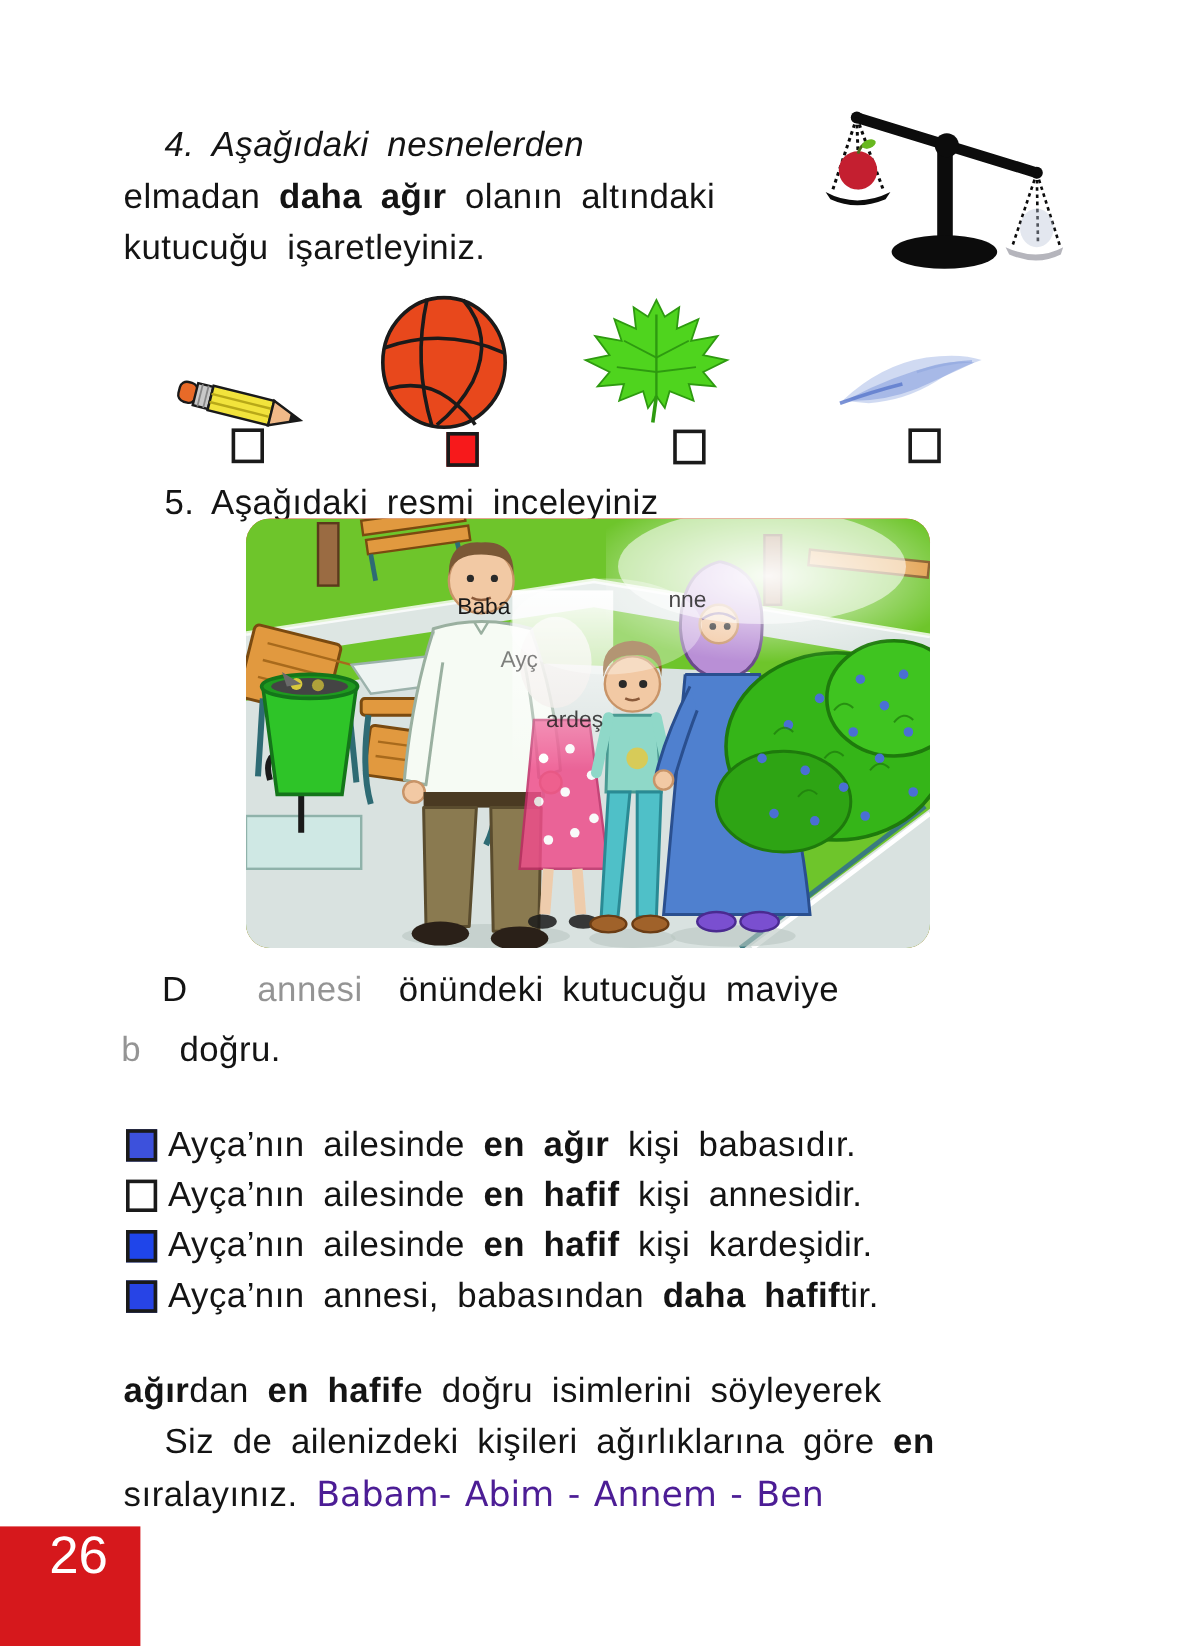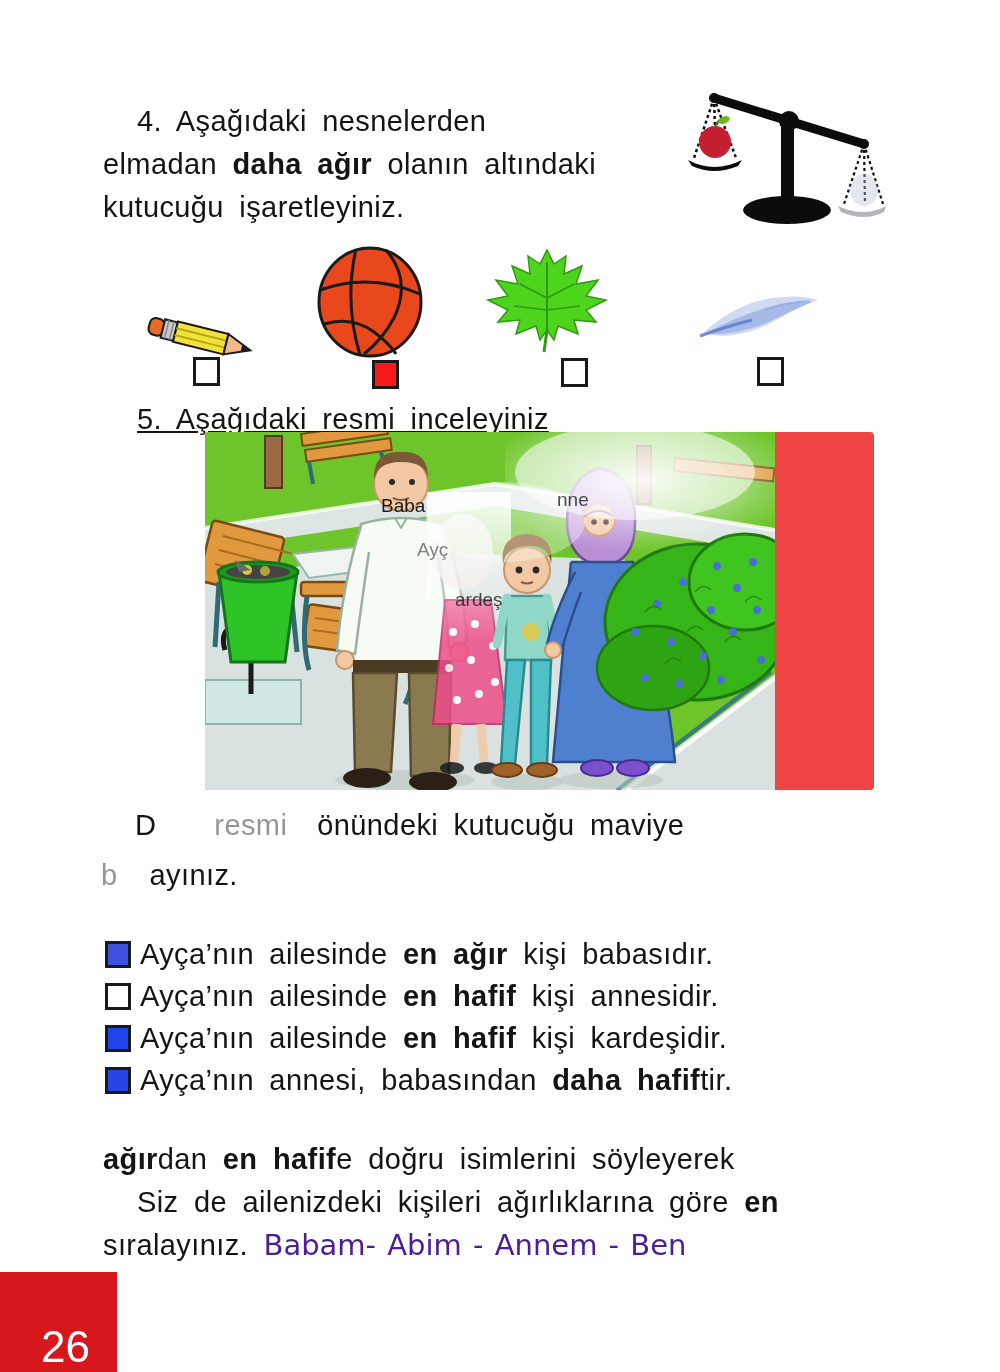--- a/index.html
+++ b/index.html
@@ -8,31 +8,31 @@
   .txt{font-size:29px;line-height:43px;letter-spacing:.4px;word-spacing:7px;color:#141414;}
   .b{font-weight:700;}
   .faded{opacity:.45;}
   .answer-font{font-family:"DejaVu Sans",sans-serif;letter-spacing:0;word-spacing:2px;}
   .abs{position:absolute;}
   .checkbox{position:absolute;width:27px;height:29px;border:3px solid #1a1a1a;background:#ffffff;box-sizing:border-box;}
   .stmt-row{position:absolute;left:84px;height:42px;display:flex;align-items:center;padding-left:21px;}
   .stmt-box{width:26px;height:27px;border:3px solid #1a1a1a;box-sizing:border-box;margin-right:9px;flex:0 0 auto;background:#fff;}
   .stmt-text{white-space:nowrap;}
   #page-number-box{position:absolute;left:0;top:1272px;width:117px;height:100px;background:#d6181c;
-       display:flex;align-items:flex-end;justify-content:center;}
+       display:flex;align-items:flex-start;justify-content:center;}
   #page-number-box span{color:#ffffff;font-size:44px;padding-left:14px;}
   .park-label{font-family:"Liberation Sans",sans-serif;font-size:19px;fill:#1a1a1a;}
 </style>
 </head>
 <body>
 
 <div id="page">
 
   <div class="abs txt" style="left:103px;top:100px;width:590px;">
-    <div style="text-indent:34px;"><span>4. Aşağıdaki nesnelerden</span></div>
+    <div style="text-indent:34px;font-style:italic;"><span>4. Aşağıdaki nesnelerden</span></div>
     <div><span>elmadan </span><span class="b">daha ağır</span><span> olanın altındaki</span></div>
     <div><span>kutucuğu işaretleyiniz.</span></div>
   </div>
 
   <div class="abs" style="left:686px;top:76px;width:200px;height:160px;">
     <svg width="200" height="160" viewBox="0 0 200 160">
 
       <rect x="95" y="40" width="13" height="90" rx="5" fill="#0c0c0c"></rect>
       <ellipse cx="101" cy="134" rx="44" ry="14" fill="#0c0c0c"></ellipse>
 
@@ -109,23 +109,23 @@
       <path d="M6 50 Q34 40 58 34" stroke="#5a78cc" stroke-width="3" fill="none" opacity=".8"></path>
       <path d="M70 24 Q94 16 116 15" stroke="#8fa6e0" stroke-width="2" fill="none" opacity=".6"></path>
     </svg>
   </div>
 
   <div class="checkbox" style="left:193px;top:357px;"></div>
   <div class="checkbox" style="left: 372px; top: 360px; background: rgb(247, 25, 27);"></div>
   <div class="checkbox" style="left:561px;top:358px;"></div>
   <div class="checkbox" style="left:757px;top:357px;"></div>
 
-  <div class="abs txt" style="left:137px;top:398px;text-decoration:underline;">5. Aşağıdaki resmi inceleyiniz</div>
-
-  <div class="abs" style="left:205px;top:432px;width:669px;height:358px;border-radius:4px;overflow:hidden;background:#ef4444;">
+  <div class="abs txt" style="left:137px;top:398px;">5. Aşağıdaki resmi inceleyiniz</div>
+
+  <div class="abs" style="left:205px;top:432px;width:570px;height:358px;border-radius:20px;overflow:hidden;background:#ef4444;">
     <svg width="570" height="358" viewBox="0 0 570 358">
       <defs>
         <linearGradient id="fadeV" x1="0" y1="0" x2="0" y2="1">
           <stop offset="0" stop-color="#ffffff" stop-opacity=".95"></stop>
           <stop offset="1" stop-color="#ffffff" stop-opacity="0"></stop>
         </linearGradient>
         <radialGradient id="smudge" cx=".5" cy=".4" r=".6">
           <stop offset="0" stop-color="#ffffff" stop-opacity=".9"></stop>
           <stop offset="1" stop-color="#ffffff" stop-opacity="0"></stop>
         </radialGradient>
@@ -304,22 +304,22 @@
       <ellipse cx="300" cy="90" rx="80" ry="40" fill="#ffffff" opacity=".35"></ellipse>
 
       <text x="176" y="80" class="park-label">Baba</text>
       <text x="212" y="124" class="park-label" opacity=".55">Ayç</text>
       <text x="250" y="174" class="park-label" opacity=".8">ardeş</text>
       <text x="352" y="74" class="park-label" opacity=".8">nne</text>
     </svg>
   </div>
 
   <div class="abs txt" style="left:101px;top:800px;width:760px;line-height:50px;">
-    <div style="text-indent:34px;"><span>D</span><span class="faded" style="margin-left: 58px;">resmi</span><span style="margin-left: 30px;">önündeki kutucuğu maviye</span></div>
-    <div><span class="faded">b</span><span style="margin-left: 32px;">ayınız.</span></div>
+    <div style="text-indent:34px;"><span>D</span><span class="faded" style="margin-left: 58px;">annesi</span><span style="margin-left: 30px;">önündeki kutucuğu maviye</span></div>
+    <div><span class="faded">b</span><span style="margin-left: 32px;">doğru.</span></div>
   </div>
 
   <div class="stmt-row" style="top:933px;">
     <div class="stmt-box" style="background: rgb(61, 81, 220);"></div>
     <div class="stmt-text txt"><span>Ayça’nın ailesinde </span><span class="b">en ağır</span><span> kişi babasıdır.</span></div>
   </div>
   <div class="stmt-row" style="top:975px;">
     <div class="stmt-box"></div>
     <div class="stmt-text txt"><span>Ayça’nın ailesinde </span><span class="b">en hafif</span><span> kişi annesidir.</span></div>
   </div>

